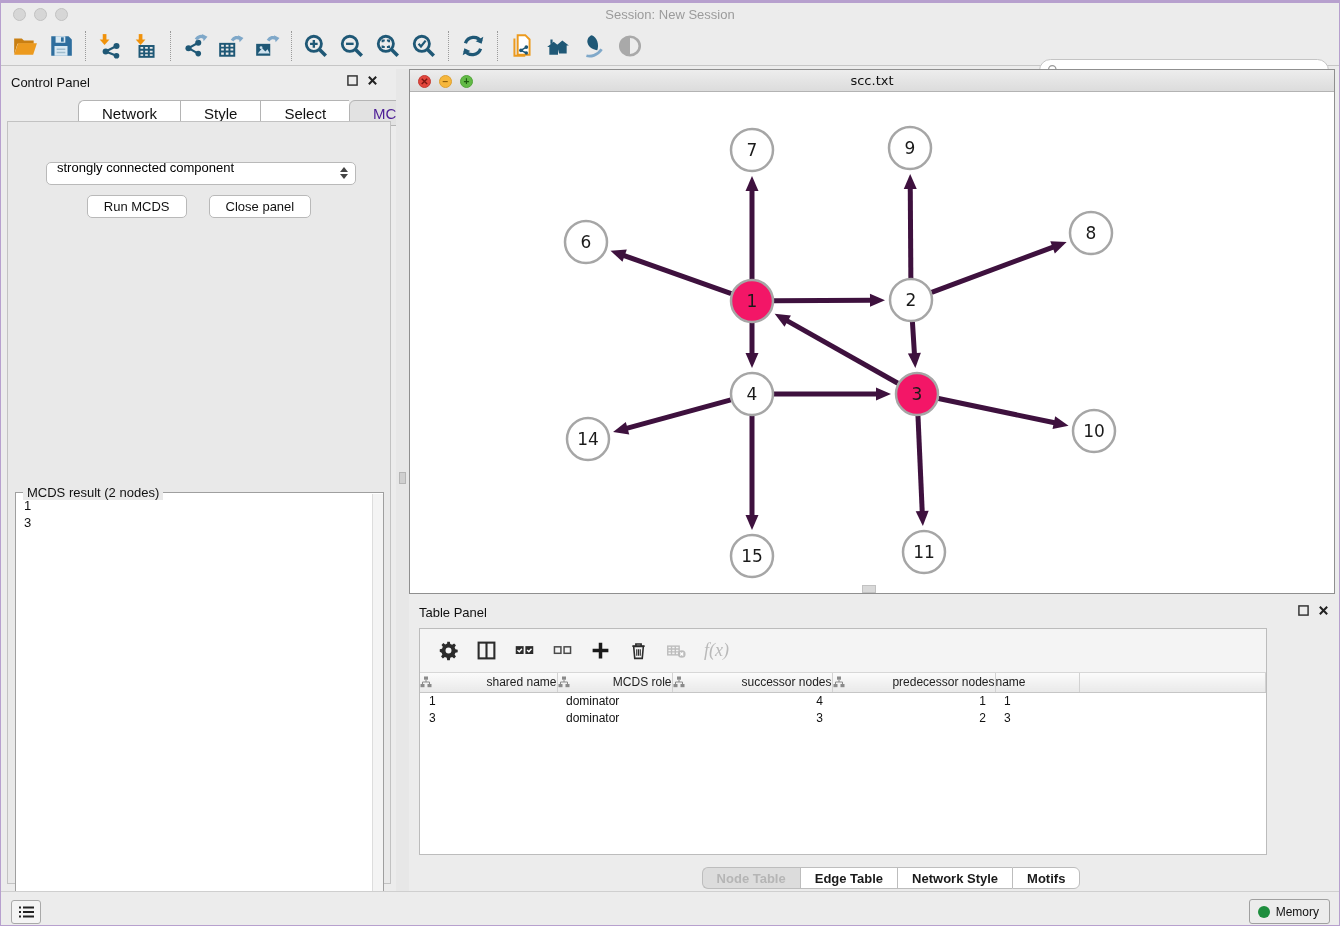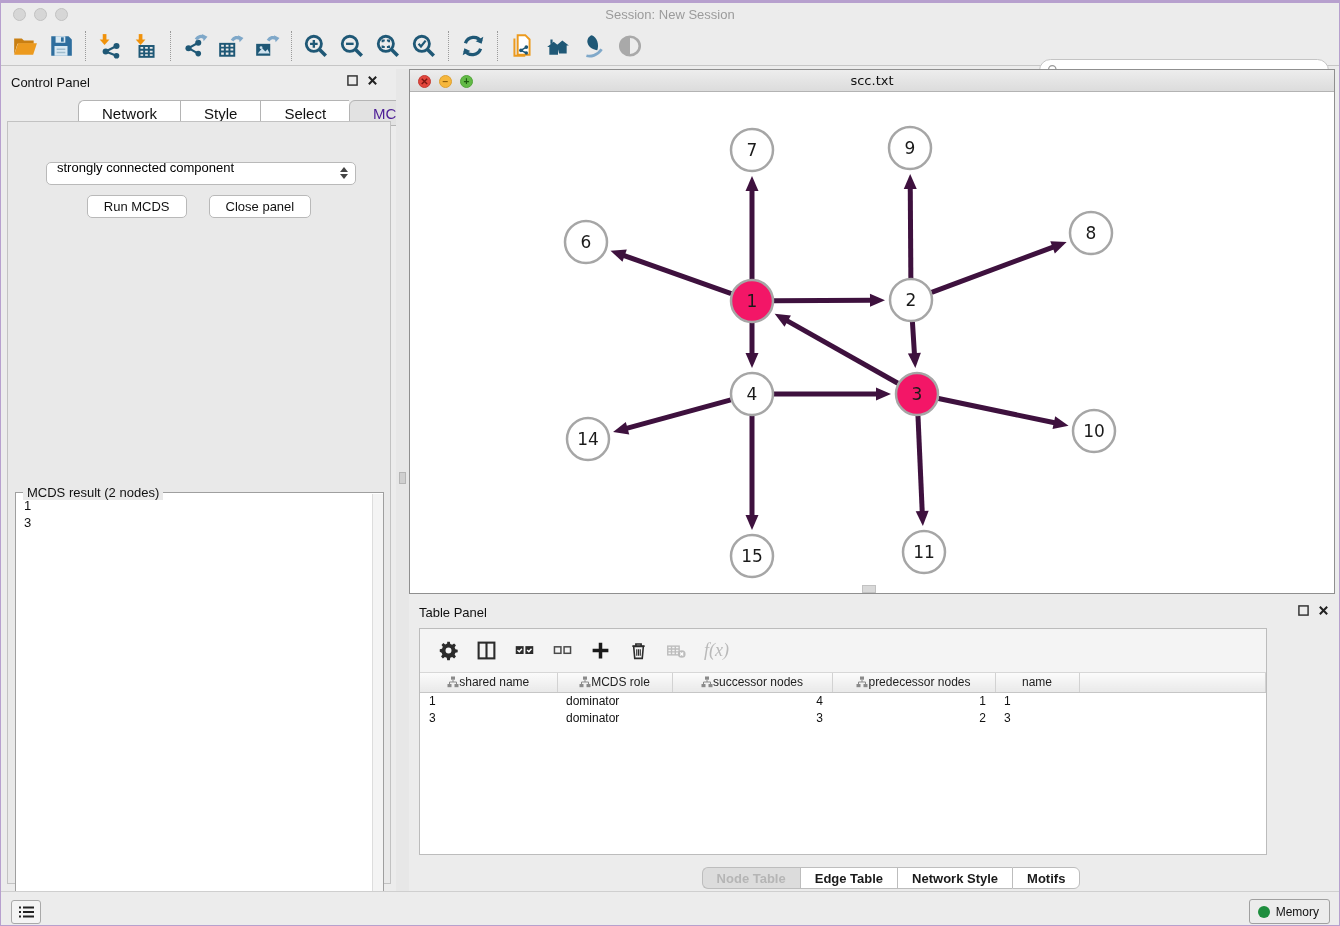--- a/index.html
+++ b/index.html
@@ -67,21 +67,21 @@
   .tp-header { position:absolute; left:408px; top:596px; width:932px; height:26px; }
   .tp-header .panel-title { left:10px; }
   .tp-header .panel-ctl { right:12px; }
   .tp-box { position:absolute; left:418px; top:625px; width:848px; height:227px; background:#fff; border:1px solid #bcbcbc; }
   .tp-toolbar { height:44px; background:#f4f4f4; border-bottom:1px solid #d7d7d7; display:flex; align-items:center; gap:17px; padding-left:18px; }
   .tp-toolbar .ticon { display:flex; align-items:center; justify-content:center; }
   .tp-toolbar svg { width:21px; height:21px; }
   .fx-label { font-family:"Liberation Serif", serif; font-style:italic; font-size:18px; color:#b9b9b9; }
   table.data { border-collapse:collapse; width:100%; table-layout:fixed; }
   table.data th { height:19px; background:linear-gradient(#fbfbfb,#e9e9e9); border-right:1px solid #d2d2d2; border-bottom:1px solid #c6c6c6; font-size:12px; font-weight:normal; color:#222; }
-  table.data th .th-inner { display:flex; align-items:center; justify-content:center; }
+  table.data th .th-inner { display:flex; align-items:center; justify-content:space-between; }
   table.data td { height:17px; font-size:12px; color:#111; padding:0 9px; white-space:nowrap; overflow:hidden; }
   
   .bottom-tabs { position:absolute; left:408px; top:864px; width:932px; height:24px; display:flex; justify-content:center; }
   .btab { height:22px; padding:0 14px; font-size:13px; font-weight:bold; background:#fff; border:1px solid #bdbdbd; border-right:none; display:flex; align-items:center; color:#1a1a1a; }
   .btab:first-child { border-radius:6px 0 0 6px;margin-left:32px; }
   .btab:last-child { border-right:1px solid #bdbdbd; border-radius:0 6px 6px 0; }
   .btab.active { background:#dcdcdc; color:#b5b5b5; }
   
   .statusbar { position:absolute; left:0; top:888px; width:100%; height:36px; background:#ececec; border-top:1px solid #cfcfcf; }
   .status-left-btn { position:absolute; left:10px; top:8px; width:30px; height:24px; background:#f4f4f4; border:1px solid #a9a9a9; border-radius:3px; display:flex; align-items:center; justify-content:center; }

